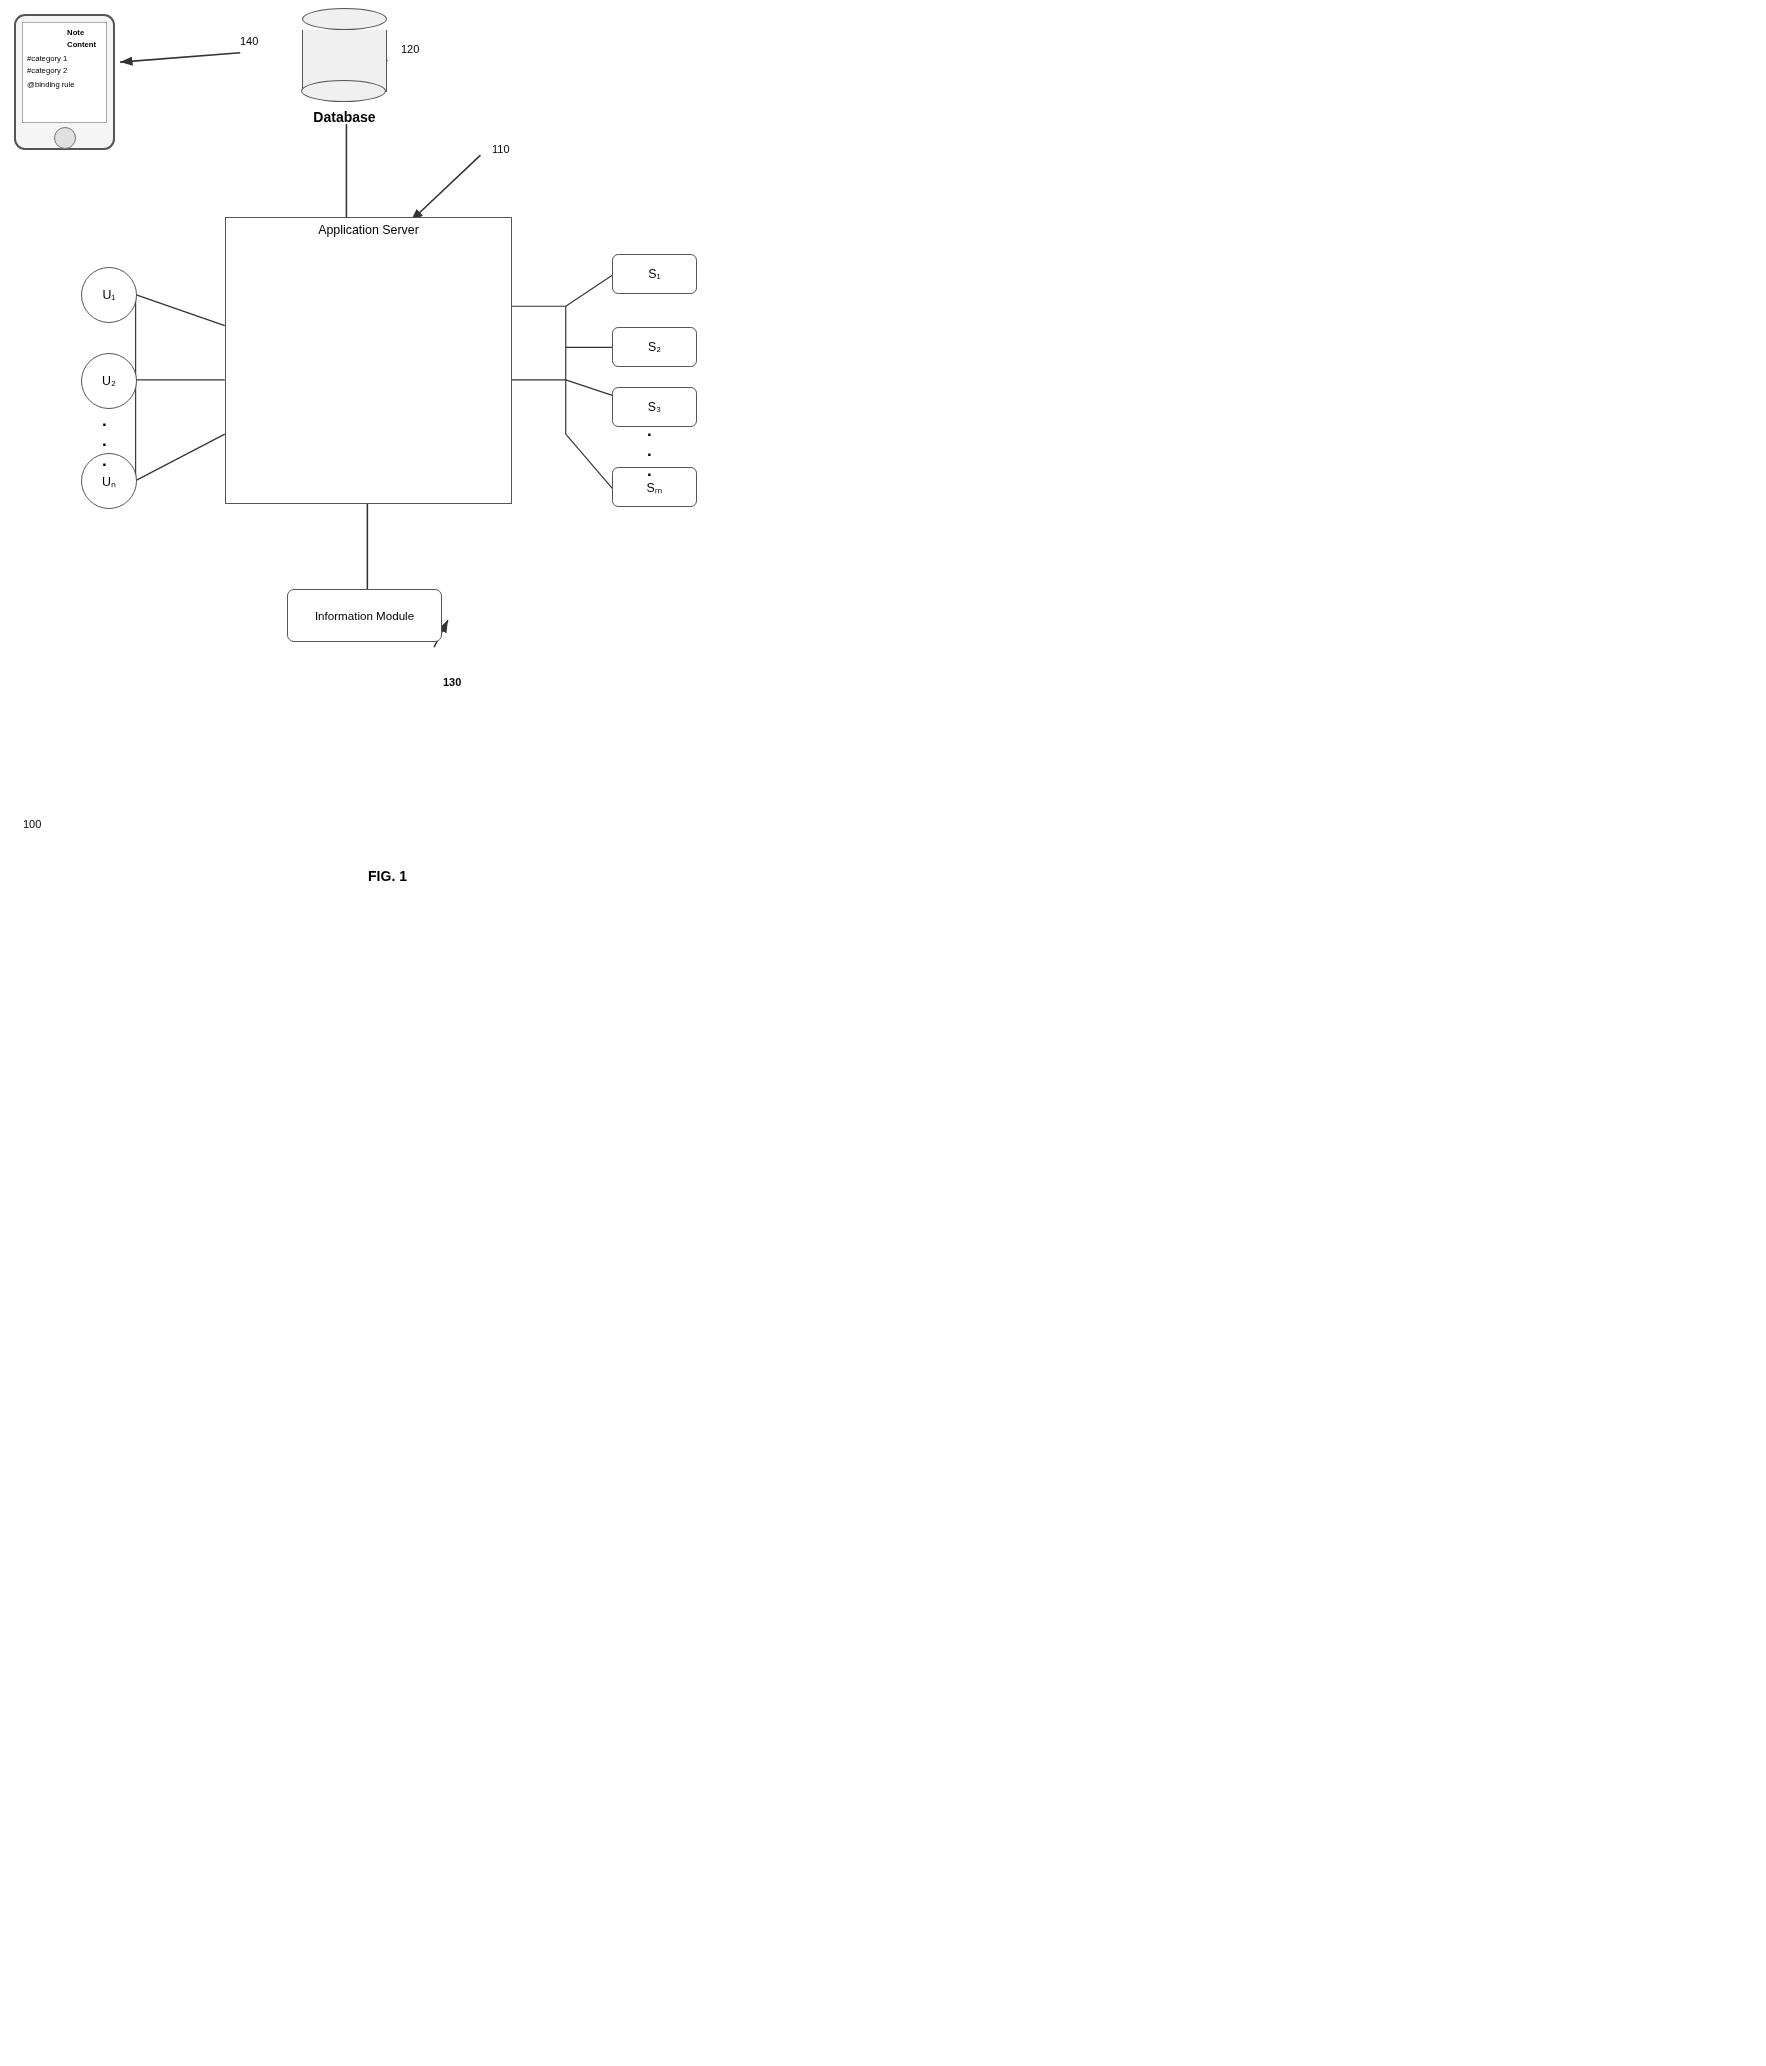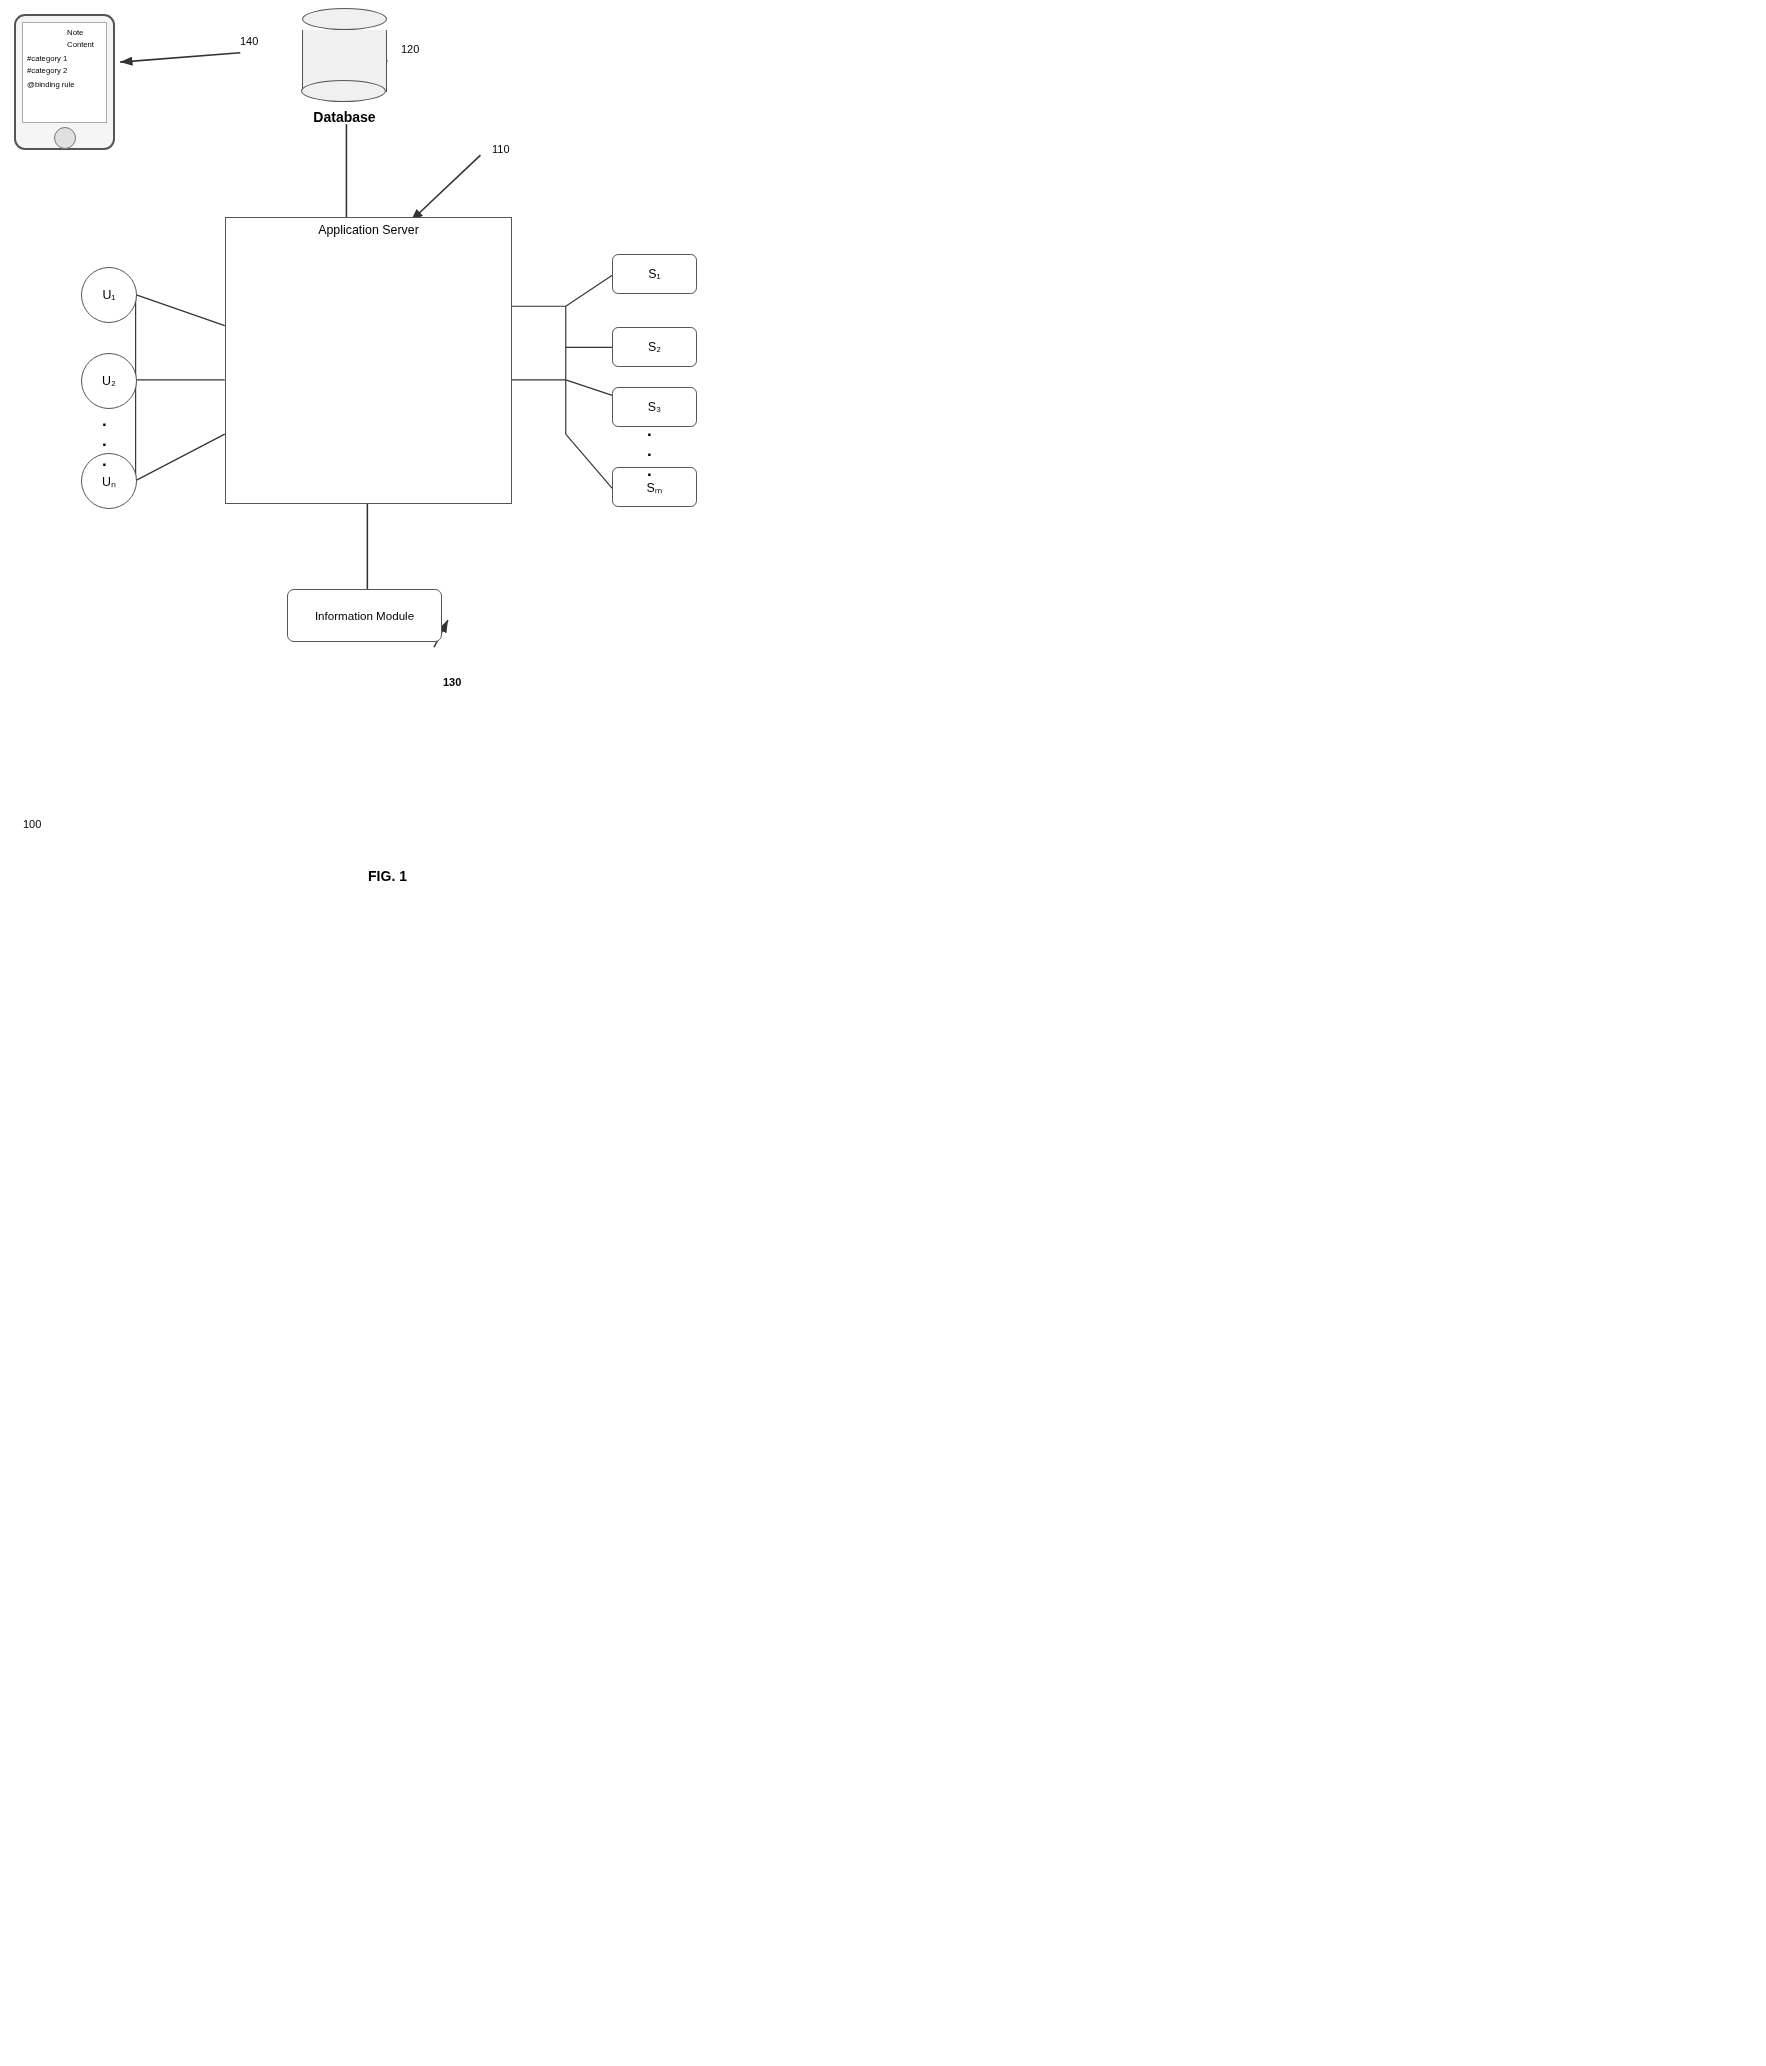--- a/index.html
+++ b/index.html
@@ -256,21 +256,21 @@
     <line x1="730" y1="490" x2="790" y2="510" stroke="#333" stroke-width="1.5"></line>
 
     <line x1="730" y1="560" x2="790" y2="630" stroke="#333" stroke-width="1.5"></line>
 
   </svg>
 
   <div class="ref-num" style="left:240px; top:35px;">140</div>
 
   <div class="phone">
     <div class="phone-screen">
-      <div style="font-weight:normal; margin-bottom:3.1px;padding-left:40px;">Note Content</div>
+      <div style="font-weight:bold; margin-bottom:3.1px;padding-left:40px;">Note Content</div>
       <div>#category 1</div>
       <div>#category 2</div>
       <div style="margin-top:3.1px;">@binding rule</div>
     </div>
     <div class="phone-home-btn"></div>
   </div>
 
   <div class="database-container">
     <div class="db-cylinder">
       <div class="db-top"></div>

